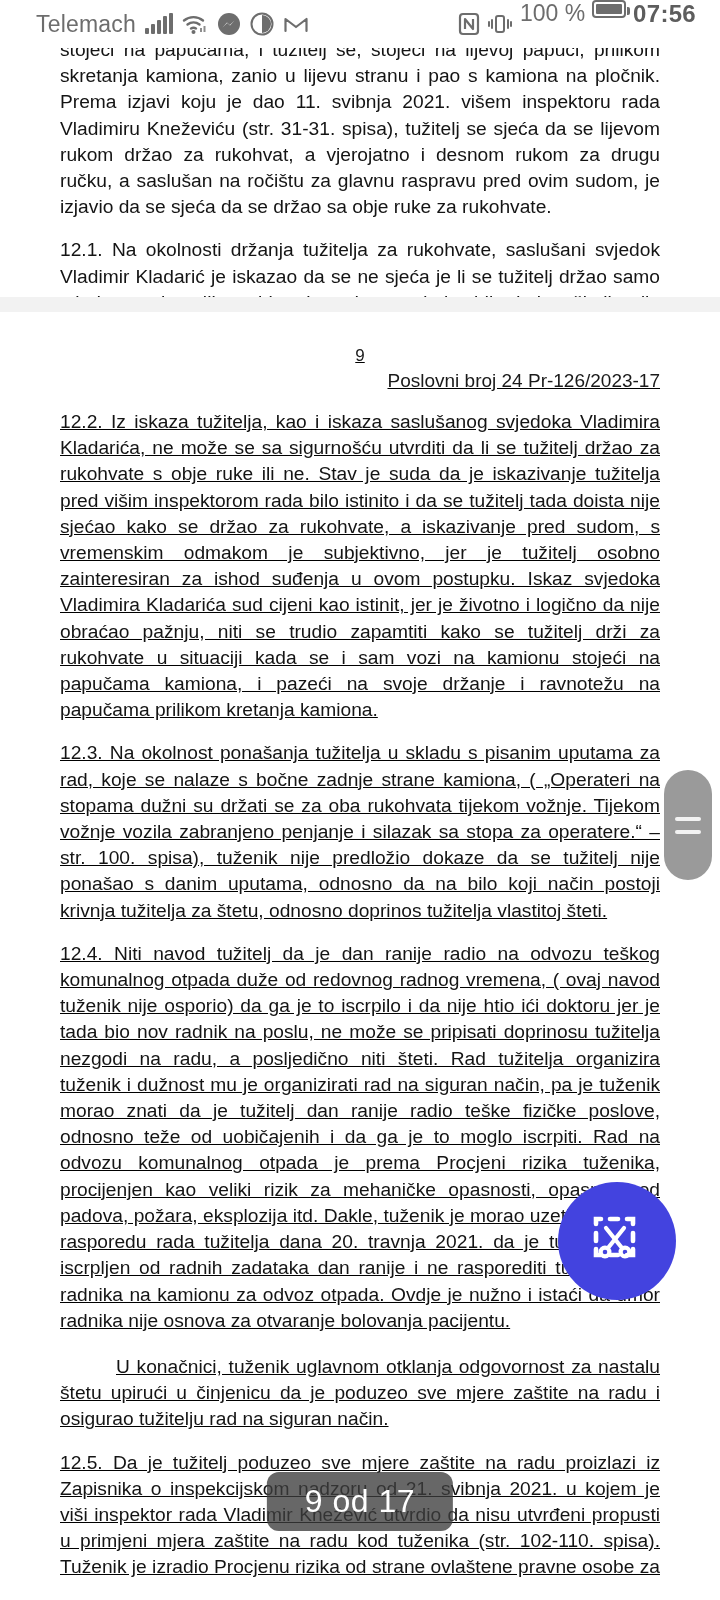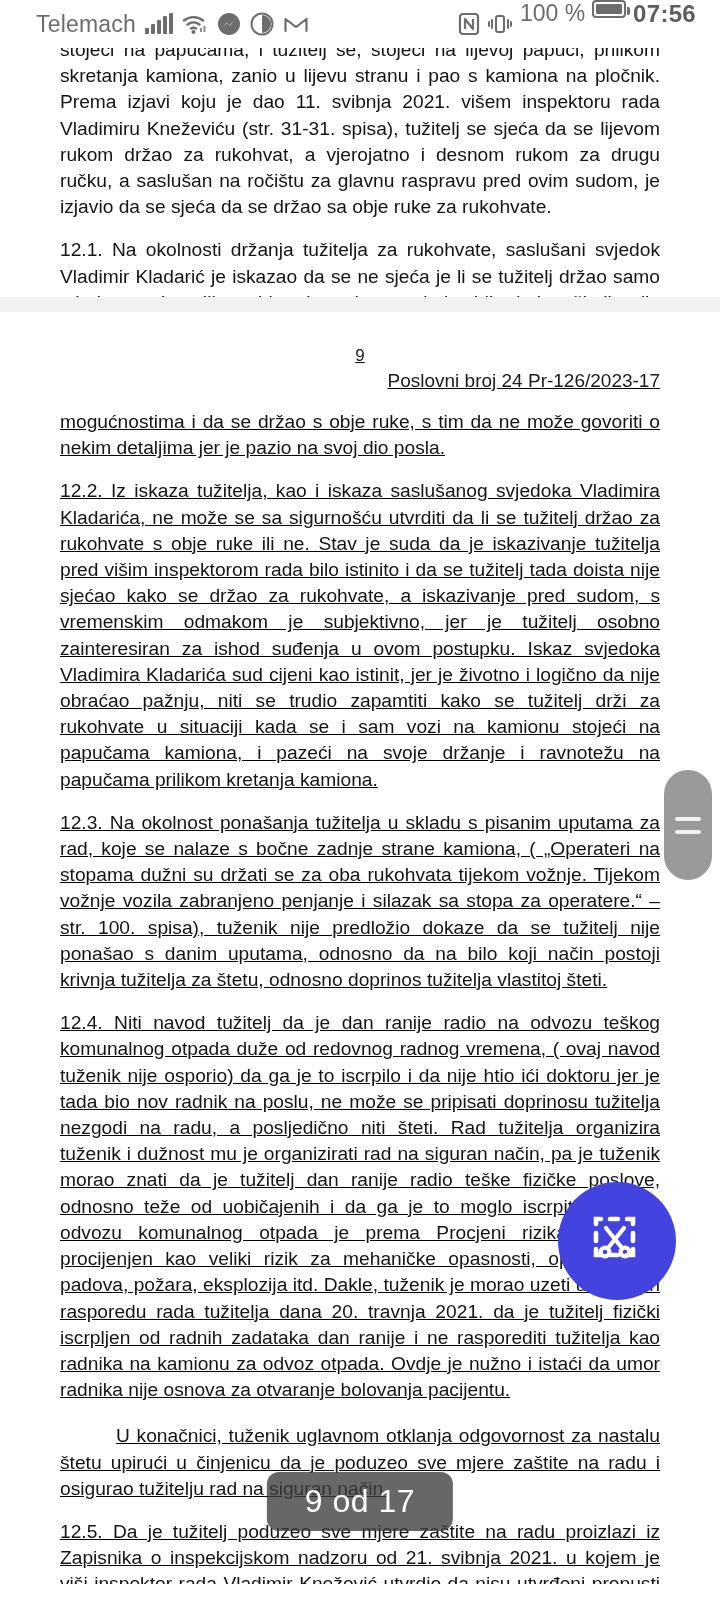--- a/index.html
+++ b/index.html
@@ -236,21 +236,20 @@
         <p class="body">12.1.  Na okolnosti držanja tužitelja za rukohvate, saslušani svjedok Vladimir Kladarić je iskazao da se ne sjeća je li se tužitelj držao samo s jednom rukom ili sa obje ruke, odnosno da je vidio da je tužitelj radio dobro, u skladu sa svojim</p>
       </div>
     </div>
 
     <div class="page-gap"></div>
 
     <div class="page">
       <div class="page-inner">
         <div class="pagenum">9</div>
         <div class="casenum">Poslovni broj 24 Pr-126/2023-17</div>
-        <p class="body">mogućnostima i da se držao s obje ruke, s tim da ne može govoriti o nekim detaljima jer je pazio na svoj dio posla.</p>
         <p class="body">12.2.  Iz iskaza tužitelja, kao i iskaza saslušanog svjedoka Vladimira Kladarića, ne može se sa sigurnošću utvrditi da li se tužitelj držao za rukohvate s obje ruke ili ne. Stav je suda da je iskazivanje tužitelja pred višim inspektorom rada bilo istinito i da se tužitelj tada doista nije sjećao kako se držao za rukohvate, a iskazivanje pred sudom, s vremenskim odmakom je subjektivno, jer je tužitelj osobno zainteresiran za ishod suđenja u ovom postupku. Iskaz svjedoka Vladimira Kladarića sud cijeni kao istinit, jer je životno  i logično da nije obraćao pažnju, niti se trudio  zapamtiti kako se tužitelj drži za rukohvate u situaciji kada se i sam vozi na kamionu stojeći na papučama kamiona, i pazeći na svoje držanje i ravnotežu na papučama prilikom kretanja kamiona.</p>
         <p class="body">12.3.  Na okolnost ponašanja tužitelja u skladu s pisanim uputama za rad, koje se nalaze s bočne zadnje strane kamiona, ( „Operateri na stopama dužni su držati se za oba rukohvata tijekom vožnje. Tijekom vožnje vozila zabranjeno penjanje i silazak sa stopa za operatere.“ – str. 100. spisa), tuženik nije predložio dokaze da se tužitelj nije ponašao s danim uputama, odnosno da  na bilo koji način postoji krivnja tužitelja za štetu, odnosno doprinos tužitelja vlastitoj šteti.</p>
         <p class="body">12.4.  Niti navod tužitelj da je dan ranije radio na odvozu teškog komunalnog otpada duže od redovnog radnog vremena, ( ovaj navod tuženik nije osporio) da ga je to iscrpilo i da nije htio ići doktoru jer je tada bio nov radnik na poslu, ne može se pripisati doprinosu tužitelja nezgodi na radu, a posljedično niti šteti. Rad tužitelja organizira tuženik i dužnost mu je organizirati rad na siguran način, pa je tuženik morao znati da je tužitelj dan ranije radio teške fizičke poslove, odnosno teže od uobičajenih i da ga je to moglo iscrpiti. Rad na odvozu komunalnog otpada je prema Procjeni rizika tuženika, procijenjen kao veliki rizik za mehaničke opasnosti, opasnost od padova, požara, eksplozija itd. Dakle, tuženik je morao uzeti u obzir pri rasporedu rada tužitelja dana 20. travnja 2021. da je tužitelj fizički iscrpljen od radnih zadataka dan ranije i ne rasporediti tužitelja kao radnika na kamionu za odvoz otpada. Ovdje je nužno i istaći da umor radnika nije osnova za otvaranje bolovanja pacijentu.</p>
         <p class="body indent">U konačnici, tuženik uglavnom otklanja odgovornost za nastalu štetu upirući u činjenicu da je poduzeo sve mjere zaštite na radu i osigurao tužitelju rad na siguran način.</p>
         <p class="body">12.5.  Da je tužitelj poduzeo sve mjere zaštite na radu proizlazi iz Zapisnika o inspekcijskom nadzoru od 21. svibnja 2021. u kojem je viši inspektor rada Vladimir Knežević utvrdio da nisu utvrđeni propusti u primjeni mjera zaštite na radu kod tuženika (str. 102-110. spisa). Tuženik je izradio Procjenu rizika od strane ovlaštene pravne osobe za poslove zaštite na radu KOLNTROL BIRO d.o.o.        Zagreb,      u studenom 2019., koja je dostupna radnicima na mjestu rada, u pisanom obliku  kod poslovođa organizacijskih jedinica. Tuženik je zapisnikom o ocjeni osposobljenosti za rad na siguran način za tužitelja, a koji zapisnik je tužitelj i potpisao, dokazao da je postupio u skladu s odredbom čl. 27. i 28. Zakona o zaštiti na radu, odnosno da je tužitelja osposobio za rad na siguran način radnika za odvoz otpada. Tuženik je višem inspektoru rada predočio i izjavu tuženika da je primio Upute za siguran</p>
       </div>
 
     </div>
 
   </div>

